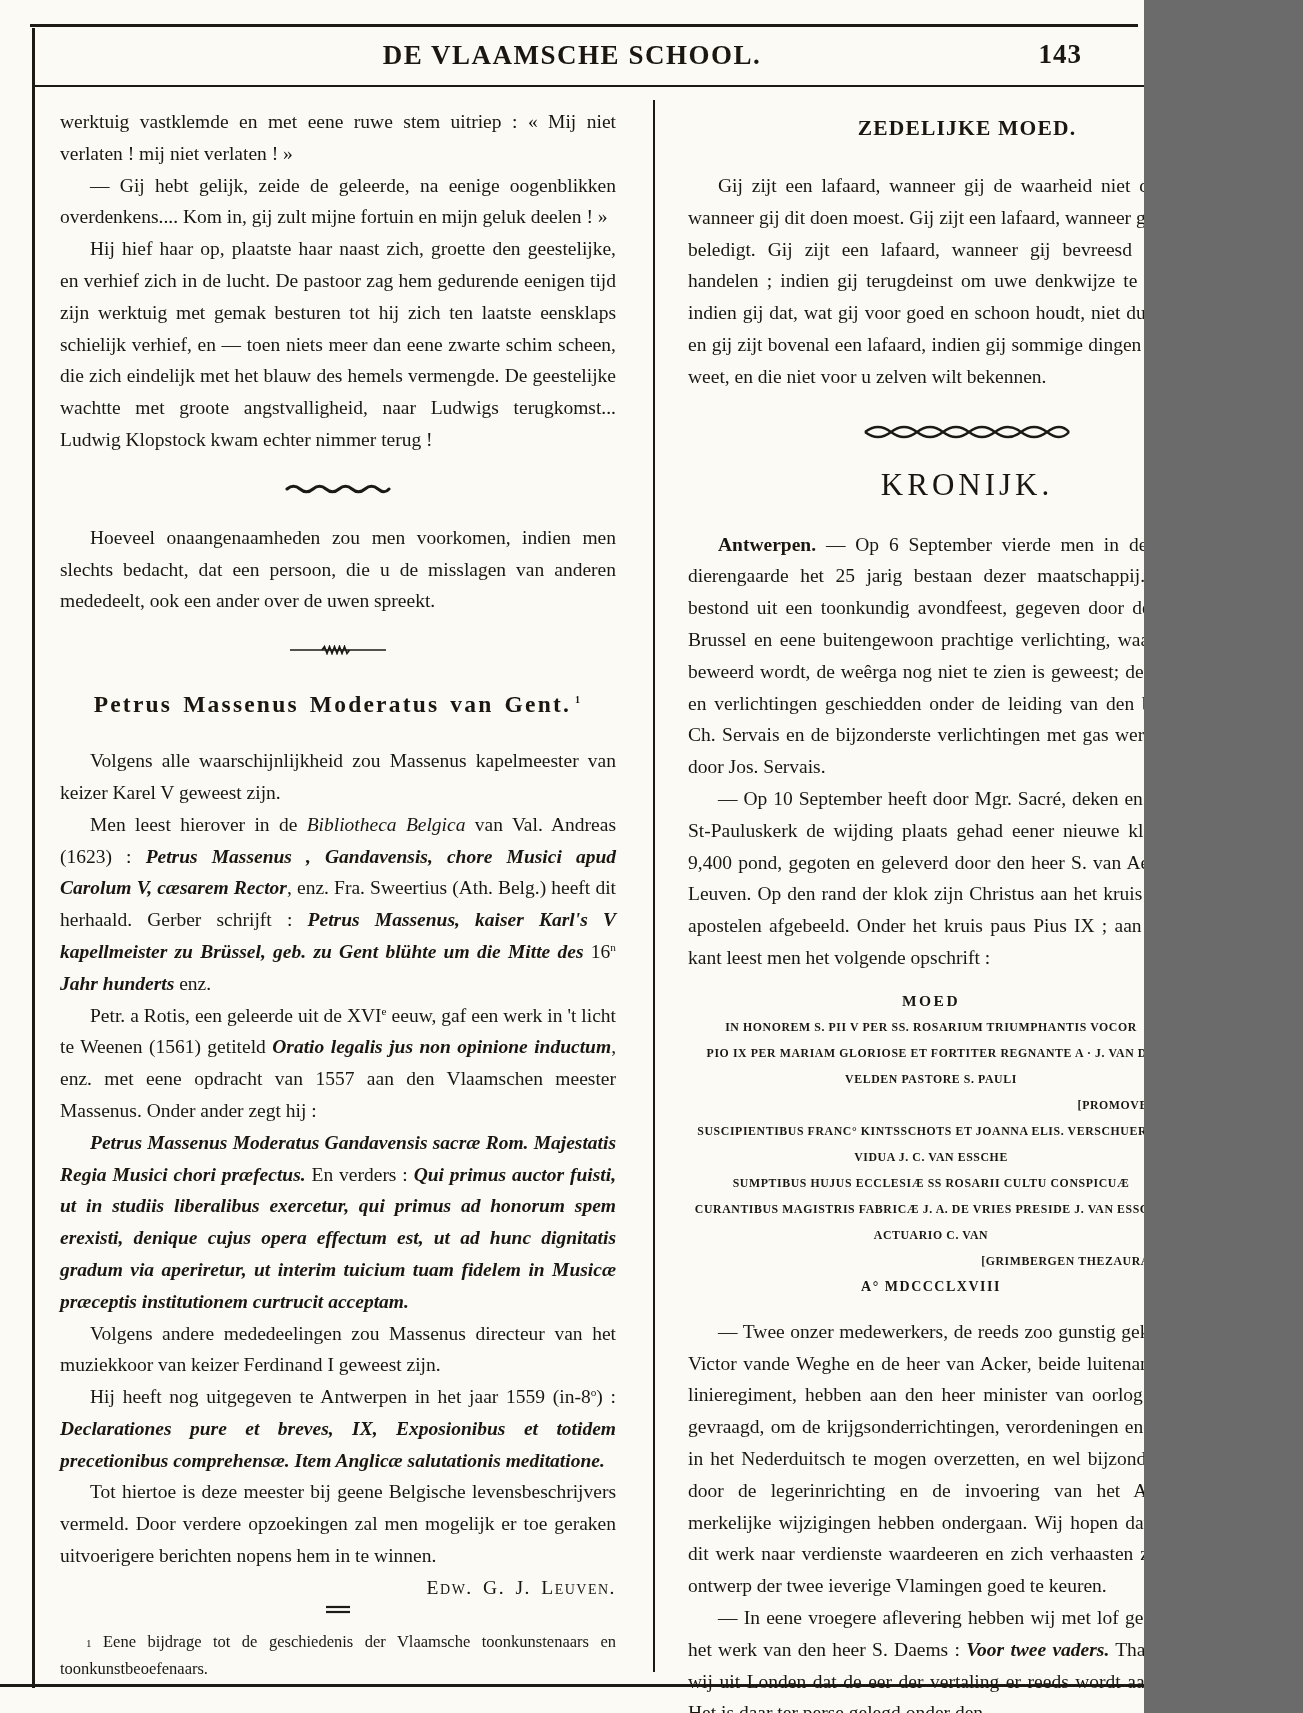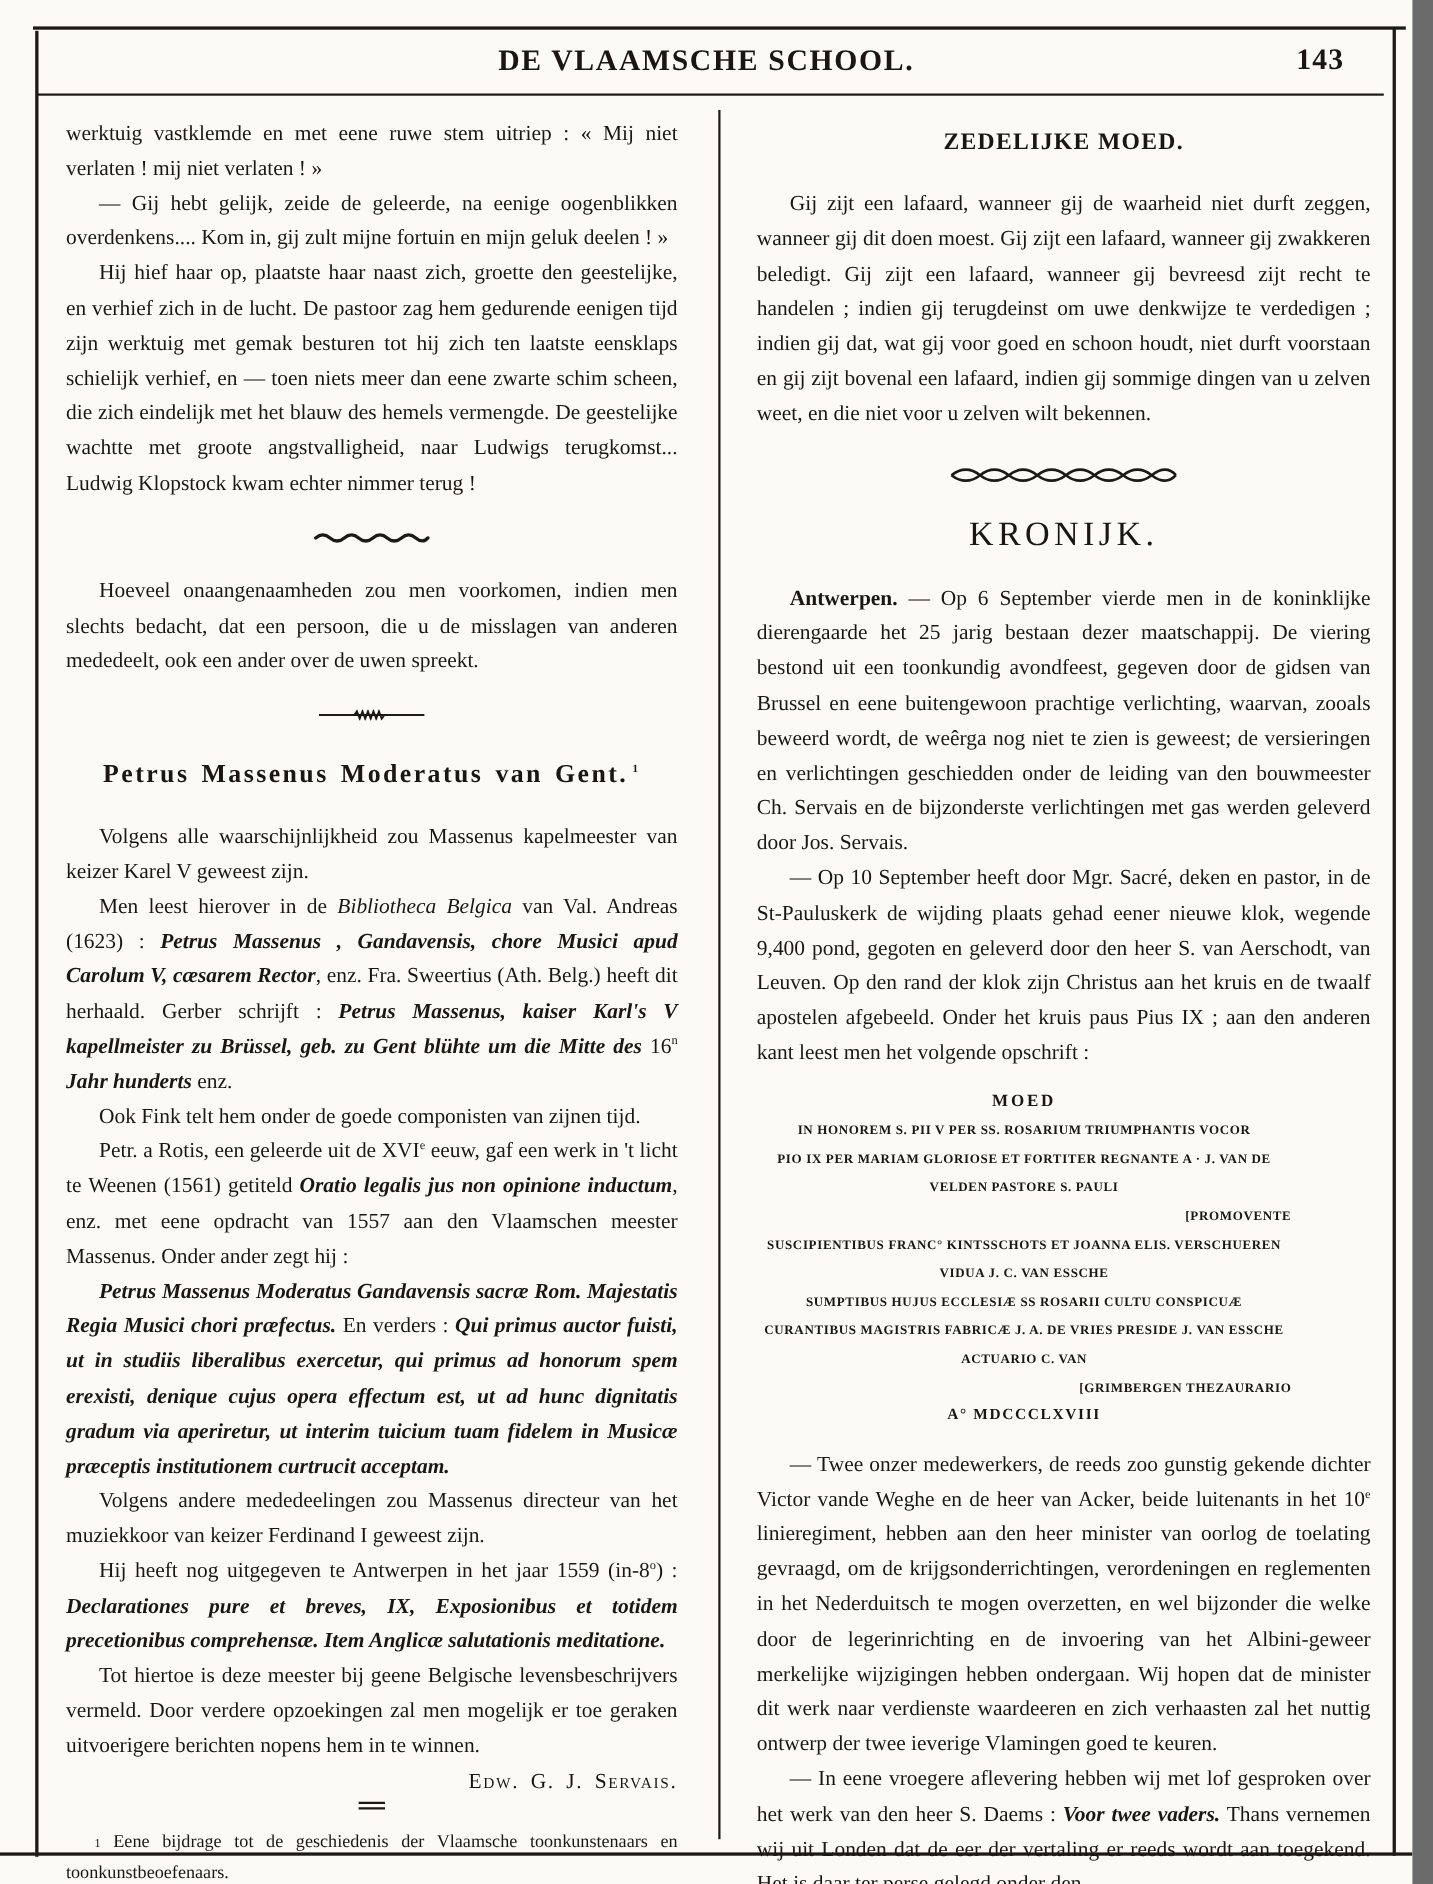--- a/index.html
+++ b/index.html
@@ -1,18 +1,18 @@
 <!DOCTYPE html>
 <html><head>
 <meta charset="utf-8">
 <style>
   html,body{margin:0;padding:0;background:#6b6b6b;}
   .page{
     position:relative;
-    width:1284px;height:1713px;
+    width:1144px;height:1713px;
     background:#fbfaf5;
     font-family:"Liberation Serif","DejaVu Serif",serif;
     color:#1b1710;
     overflow:hidden;
   }
   
   .rule,.border-v{background:#1d1914;position:absolute;}
   .rule-top{top:24px;left:30px;right:6px;height:3px;}
   .rule-header{top:85px;left:34px;width:1224px;height:2px;}
   .rule-bottom{top:1684px;left:0;width:100%;height:3px;}
@@ -76,26 +76,25 @@
           <path d="M3 7 Q 9.5 1.5 16 7 T 29 7 T 42 7 T 55 7 T 68 7 T 81 7 T 94 7 T 105 7" fill="none" stroke="#1d1914" stroke-width="3" stroke-linecap="round"></path>
         </svg></div>
       <p class="para indent"><span class="seg-normal">Hoeveel onaangenaamheden zou men voorkomen, indien men slechts bedacht, dat een persoon, die u de misslagen van anderen mededeelt, ook een ander over de uwen spreekt.</span></p>
       <div class="divider divider-zigzag"><svg width="96" height="10" viewBox="0 0 96 10">
           <line x1="0" y1="5" x2="96" y2="5" stroke="#1d1914" stroke-width="1.6"></line>
           <path d="M32 5 l2.5 -3.5 2.5 7 2.5 -7 2.5 7 2.5 -7 2.5 7 2.5 -7 2.5 7 2.5 -7 2.5 7 2.5 -3.5" fill="none" stroke="#1d1914" stroke-width="1.6"></path>
         </svg></div>
       <div class="heading heading-fat"><span>Petrus Massenus Moderatus van Gent.</span><sup class="h-ref">1</sup></div>
       <p class="para indent"><span class="seg-normal">Volgens alle waarschijnlijkheid zou Massenus kapelmeester van keizer Karel V geweest zijn.</span></p>
       <p class="para indent"><span class="seg-normal">Men leest hierover in de </span><span class="seg-italic">Bibliotheca Belgica</span><span class="seg-normal"> van Val. Andreas (1623) : </span><span class="seg-bold-italic">Petrus Massenus , Gandavensis, chore Musici apud Carolum V, cæsarem Rector</span><span class="seg-normal">, enz. Fra. Sweertius (Ath. Belg.) heeft dit herhaald. Gerber schrijft : </span><span class="seg-bold-italic">Petrus Massenus, kaiser Karl's V kapellmeister zu Brüssel, geb. zu Gent blühte um die Mitte des</span><span class="seg-normal"> 16</span><sup>n</sup><span class="seg-bold-italic"> Jahr hunderts</span><span class="seg-normal"> enz.</span></p>
-      <p class="para indent"><span class="seg-normal">Ook Fink telt hem onder de goede componisten van zijnen tijd.</span></p>
       <p class="para indent"><span class="seg-normal">Petr. a Rotis, een geleerde uit de XVI</span><sup>e</sup><span class="seg-normal"> eeuw, gaf een werk in 't licht te Weenen (1561) getiteld </span><span class="seg-bold-italic">Oratio legalis jus non opinione inductum</span><span class="seg-normal">, enz. met eene opdracht van 1557 aan den Vlaamschen meester Massenus. Onder ander zegt hij :</span></p>
       <p class="para indent"><span class="seg-bold-italic">Petrus Massenus Moderatus Gandavensis sacræ Rom. Majestatis Regia Musici chori præfectus.</span><span class="seg-normal"> En verders : </span><span class="seg-bold-italic">Qui primus auctor fuisti, ut in studiis liberalibus exercetur, qui primus ad honorum spem erexisti, denique cujus opera effectum est, ut ad hunc dignitatis gradum via aperiretur, ut interim tuicium tuam fidelem in Musicæ præceptis institutionem curtrucit acceptam.</span></p>
       <p class="para indent"><span class="seg-normal">Volgens andere mededeelingen zou Massenus directeur van het muziekkoor van keizer Ferdinand I geweest zijn.</span></p>
       <p class="para indent"><span class="seg-normal">Hij heeft nog uitgegeven te Antwerpen in het jaar 1559 (in-8</span><sup>o</sup><span class="seg-normal">) : </span><span class="seg-bold-italic">Declarationes pure et breves, IX, Exposionibus et totidem precetionibus comprehensæ. Item Anglicæ salutationis meditatione.</span></p>
-      <p class="para indent"><span class="seg-normal">Tot hiertoe is deze meester bij geene Belgische levensbeschrijvers vermeld. Door verdere opzoekingen zal men mogelijk er toe geraken uitvoerigere berichten nopens hem in te winnen.</span><span class="signature">Edw. G. J. Servais.</span></p>
+      <p class="para indent"><span class="seg-normal">Tot hiertoe is deze meester bij geene Belgische levensbeschrijvers vermeld. Door verdere opzoekingen zal men mogelijk er toe geraken uitvoerigere berichten nopens hem in te winnen.</span><span class="signature">Edw. G. J. Leuven.</span></p>
       <div class="divider divider-equals"><svg width="26" height="11" viewBox="0 0 26 11">
           <line x1="1" y1="3" x2="25" y2="3" stroke="#1d1914" stroke-width="2.2"></line>
           <line x1="1" y1="8" x2="25" y2="8" stroke="#1d1914" stroke-width="2.2"></line>
         </svg></div>
       <p class="footnote"><span class="fn-marker">1</span><span> Eene bijdrage tot de geschiedenis der Vlaamsche toonkunstenaars en toonkunstbeoefenaars.</span></p>
     </div>
   <div class="column col-right">
       <div class="heading heading-bold"><span>ZEDELIJKE MOED.</span></div>
       <p class="para indent"><span class="seg-normal">Gij zijt een lafaard, wanneer gij de waarheid niet durft zeggen, wanneer gij dit doen moest. Gij zijt een lafaard, wanneer gij zwakkeren beledigt. Gij zijt een lafaard, wanneer gij bevreesd zijt recht te handelen ; indien gij terugdeinst om uwe denkwijze te verdedigen ; indien gij dat, wat gij voor goed en schoon houdt, niet durft voorstaan en gij zijt bovenal een lafaard, indien gij sommige dingen van u zelven weet, en die niet voor u zelven wilt bekennen.</span></p>
       <div class="divider divider-rope"><svg width="212" height="18" viewBox="0 0 212 18">

